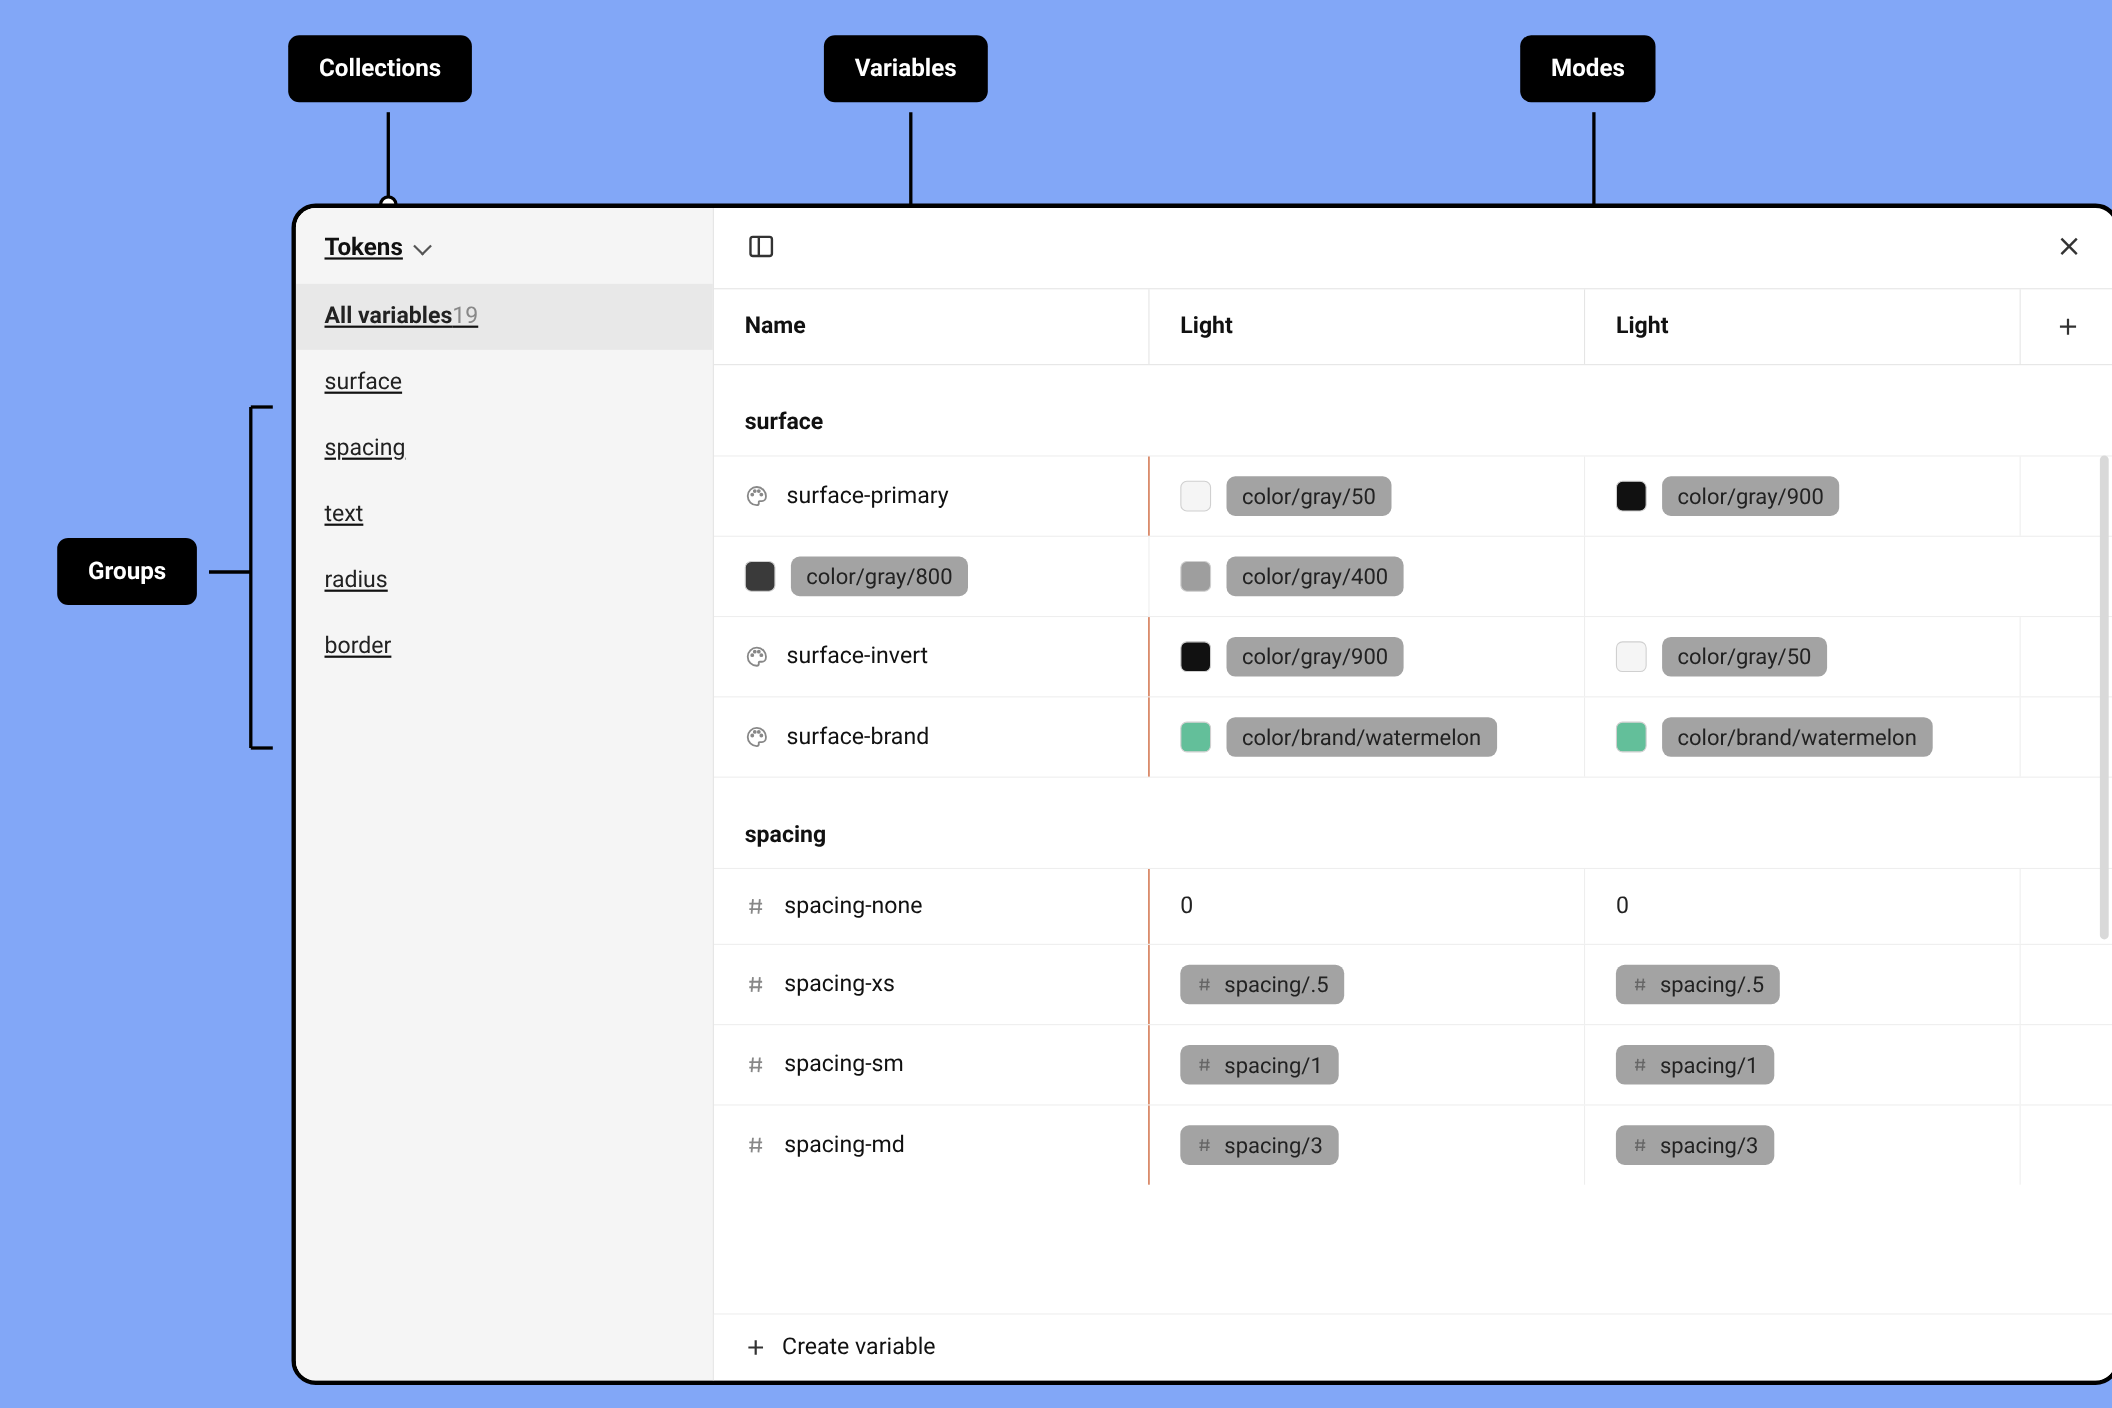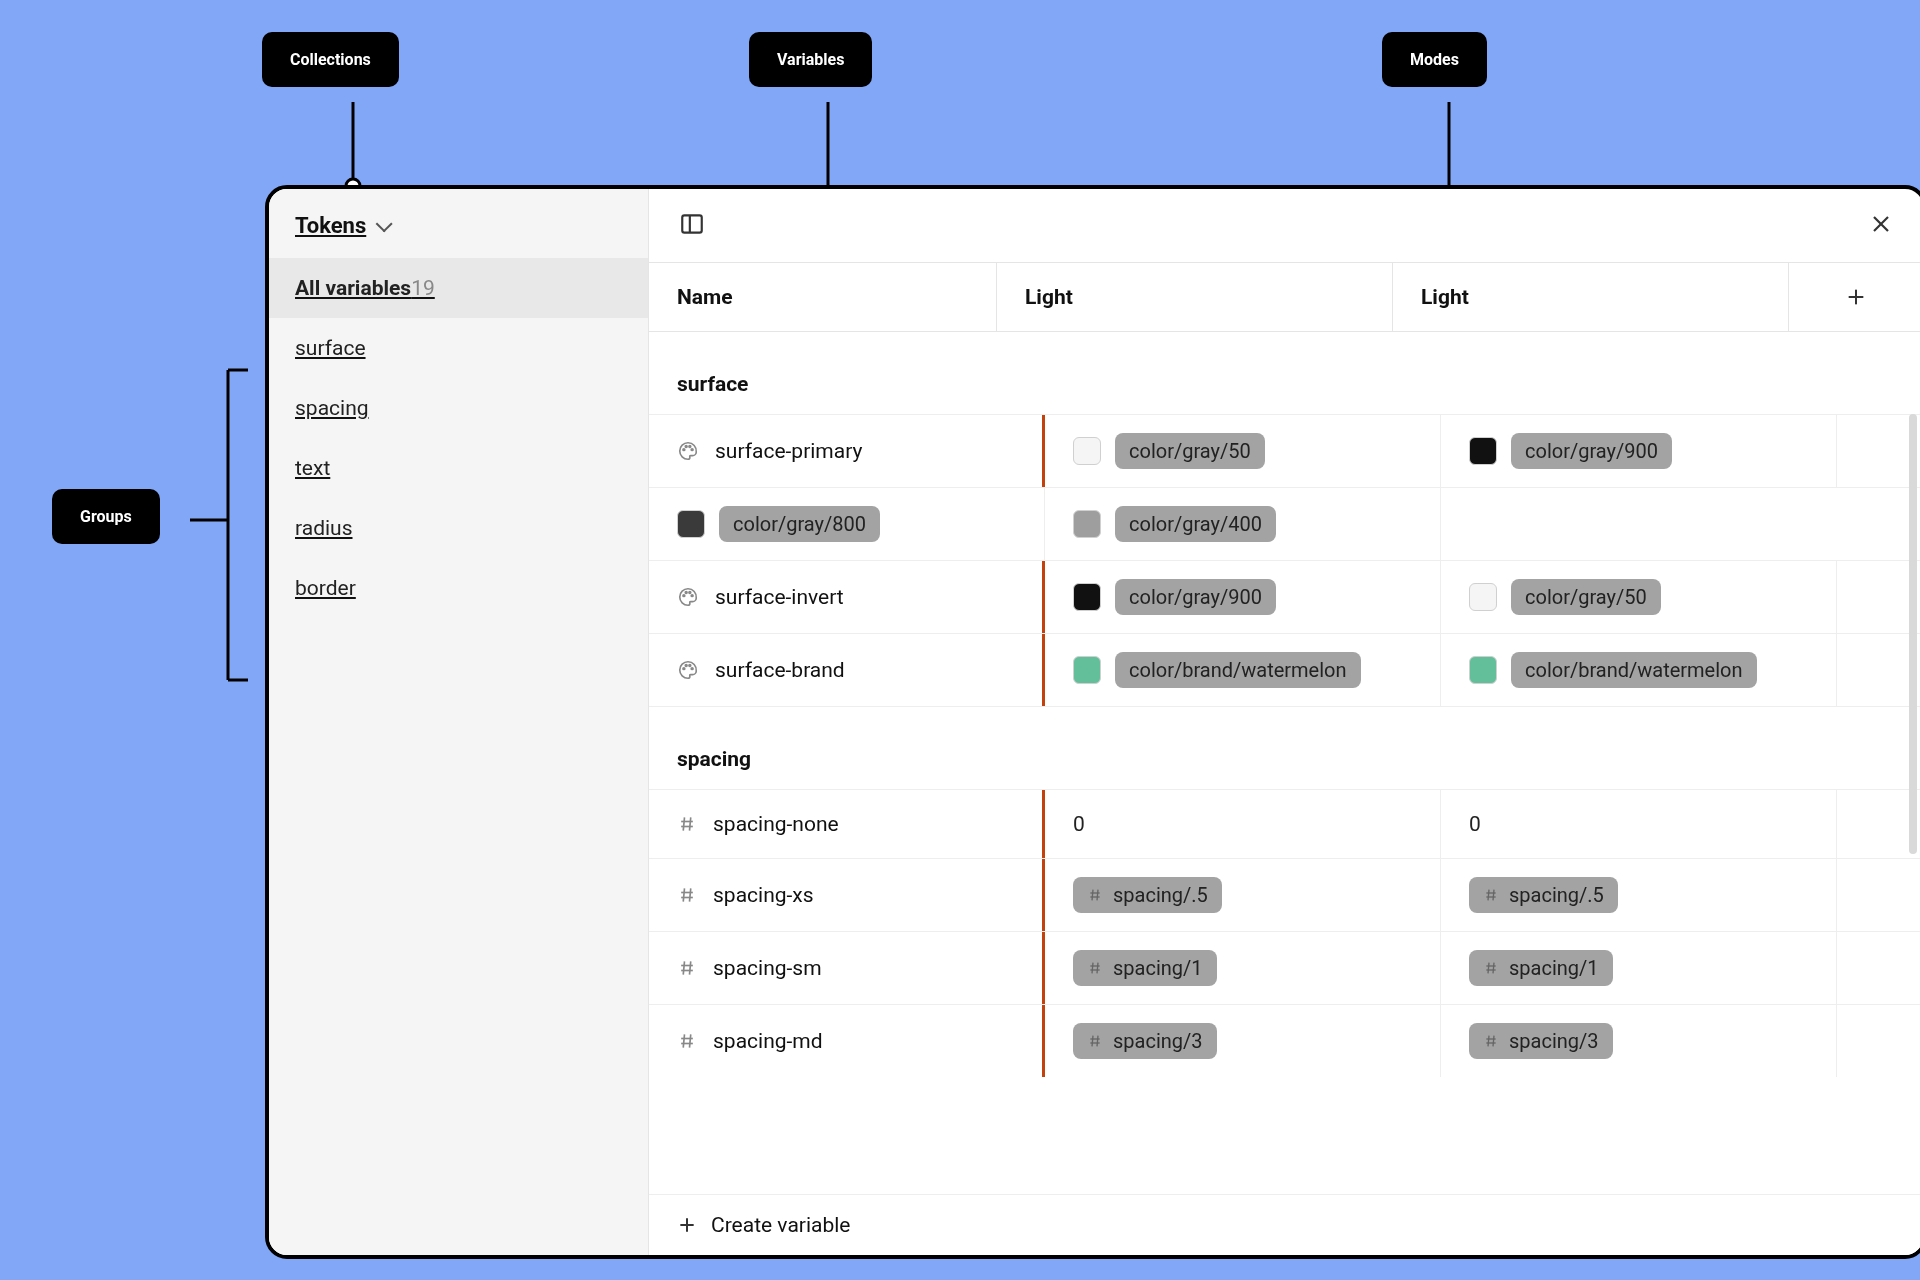--- a/index.html
+++ b/index.html
@@ -11,21 +11,21 @@
     color: #111;
     position: relative;
   }
 
   
   .annotation {
     position: absolute;
     background: #000;
     color: #fff;
     font-weight: 700;
-    font-size: 16px;
+    font-size: 22px;
     padding: 18px 28px;
     border-radius: 10px;
     white-space: nowrap;
   }
   .ann-collections { left: 262px; top: 32px; }
   .ann-variables   { left: 749px; top: 32px; }
   .ann-modes       { left: 1382px; top: 32px; }
   .ann-groups      { left: 52px;  top: 489px; }
 
   
@@ -97,21 +97,21 @@
     background: none; border: none; cursor: pointer;
     color: #333; padding: 4px;
   }
 
   .columns-header {
     display: flex;
     border-bottom: 1px solid #e5e5e5;
     font-weight: 700;
     font-size: 21px;
   }
-  .col-name  { width: 348px; padding: 22px 28px; border-right: 1px solid #e5e5e5; }
+  .col-name  { width: 396px; padding: 22px 28px; border-right: 1px solid #e5e5e5; }
   .col-mode  { width: 396px; padding: 22px 28px; border-right: 1px solid #e5e5e5; }
   .col-add   { flex: 1; display: flex; align-items: center; justify-content: center; }
 
   .scroll-body {
     flex: 1;
     overflow: hidden;
     position: relative;
   }
 
   .group-row {
@@ -124,21 +124,21 @@
   .var-row {
     display: flex;
     border-bottom: 1px solid #eee;
     font-size: 21px;
     align-items: stretch;
   }
   .var-row:last-child { border-bottom: none; }
   .cell-name {
     width: 396px;
     padding: 22px 28px;
-    border-right: 3px solid #c2410c;
+    border-right: 1px solid #c2410c;
     display: flex;
     align-items: center;
     gap: 16px;
     color: #111;
   }
   .cell-mode {
     width: 396px;
     padding: 18px 28px;
     border-right: 1px solid #eee;
     display: flex;

